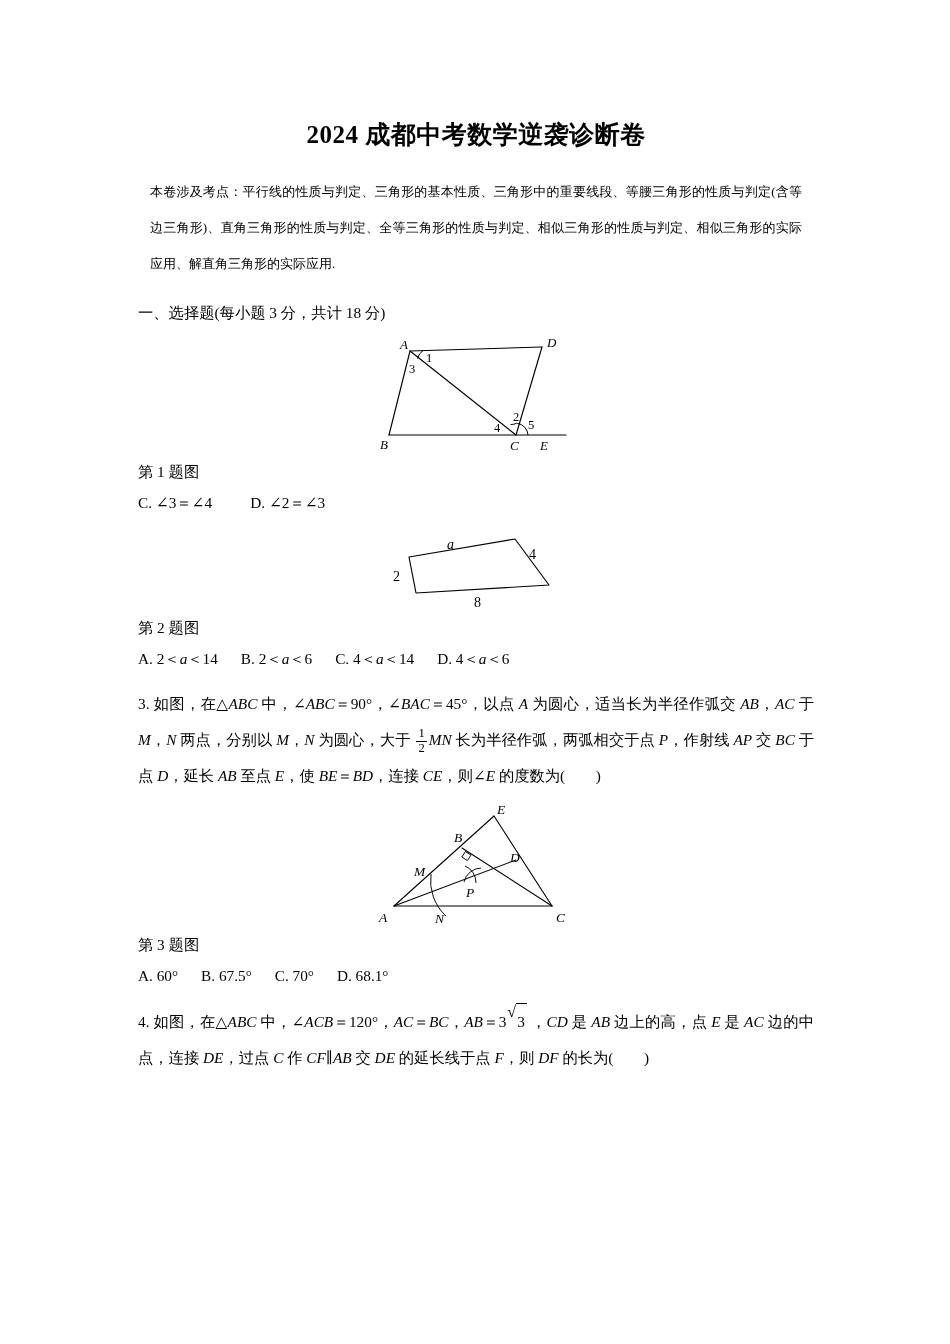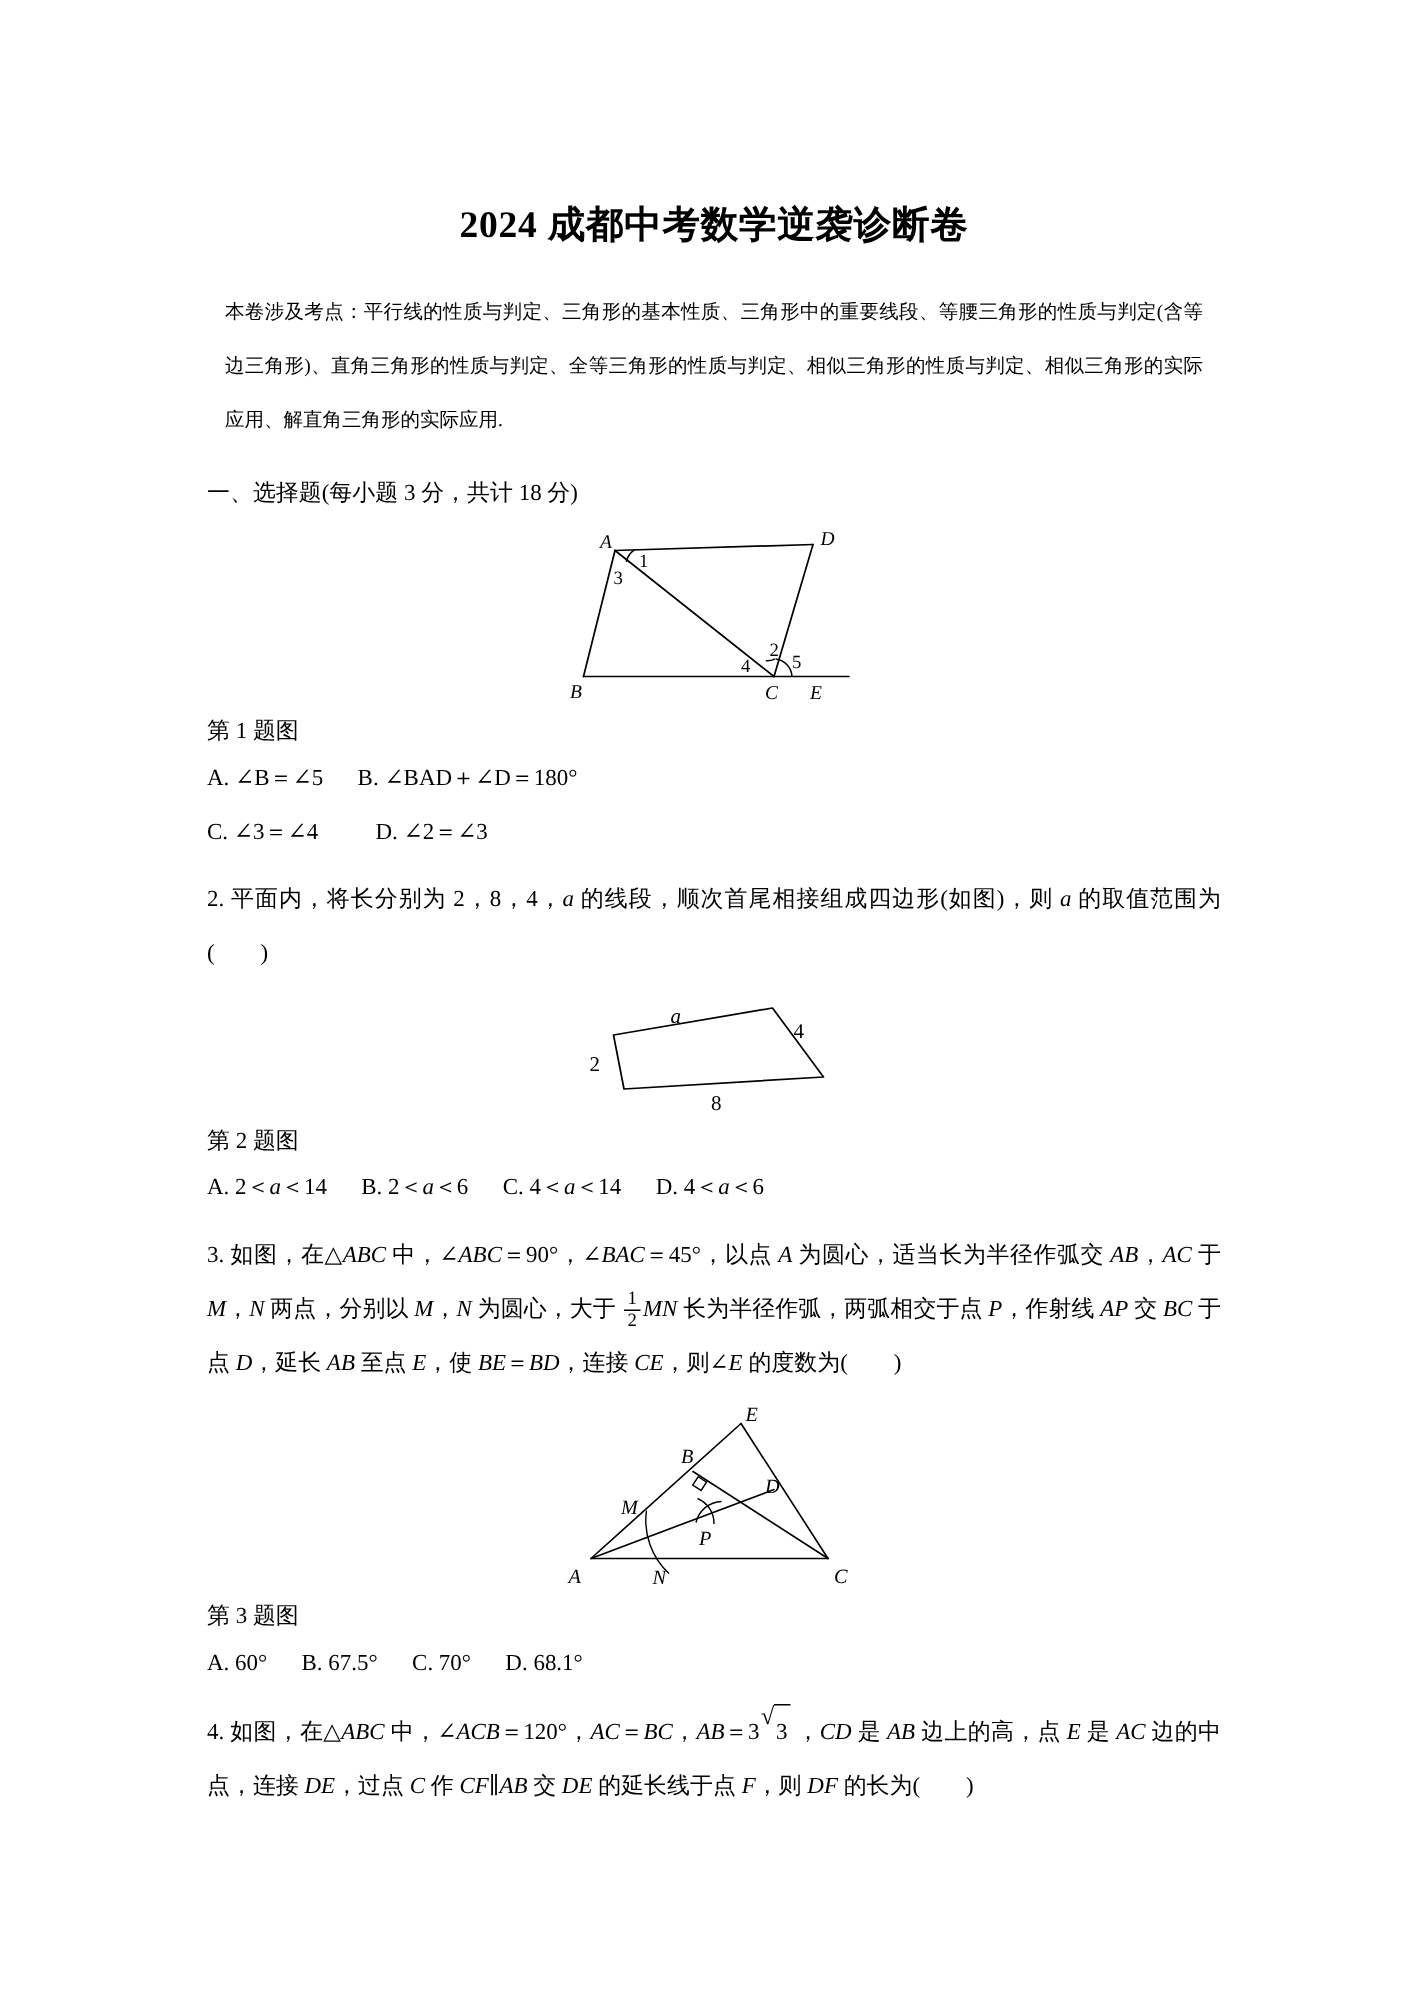--- a/index.html
+++ b/index.html
@@ -18,21 +18,21 @@
   .page {
     position: relative;
     width: 950px;
     height: 1344px;
     padding: 0;
     box-sizing: border-box;
   }
   .content {
     position: absolute;
     left: 138px;
-    top: 16px;
+    top: 0;
     width: 676px;
   }
 
   
   .doc-title {
     text-align: center;
     font-weight: bold;
     font-size: 25px;
     letter-spacing: 0.5px;
     margin: 0;
@@ -174,24 +174,22 @@
         <text x="50" y="27" font-size="12.5" class="lbl-up">1</text>
         <text x="33" y="38" font-size="12.5" class="lbl-up">3</text>
         <text x="137" y="86" font-size="12.5" class="lbl-up">2</text>
         <text x="118" y="97" font-size="12.5" class="lbl-up">4</text>
         <text x="152" y="94" font-size="12.5" class="lbl-up">5</text>
       </svg>
     </div>
 
     <p class="caption">第 1 题图</p>
 
-    <p class="opts"><span>A. ∠B＝∠5</span><span class="sp"></span><span class="sp"></span><span class="sp"></span><span>B. ∠BAD＋∠D＝180°</span></p>
     <p class="opts"><span>C. ∠3＝∠4</span><span class="sp"></span><span class="sp"></span><span class="sp"></span><span class="sp"></span><span class="sp"></span><span>D. ∠2＝∠3</span></p>
 
-    <p class="qtext"><span>2.</span> <span>平面内，将长分别为 2，8，4，</span><span class="ital">a</span><span> 的线段，顺次首尾相接组成四边形(如图)，则 </span><span class="ital">a</span><span> 的取值范围为(</span><span>　　)</span></p>
 
     <div class="figwrap fig2">
       <svg width="190" height="82" viewBox="0 0 190 82">
 
         <g stroke="#000" stroke-width="1.15" fill="none" stroke-linejoin="round">
           <polygon points="28,30 134,12 168,58 35,66"></polygon>
         </g>
         <text x="66" y="22" font-size="14">a</text>
         <text x="148" y="32" font-size="14" class="lbl-up">4</text>
         <text x="93" y="80" font-size="14" class="lbl-up">8</text>

